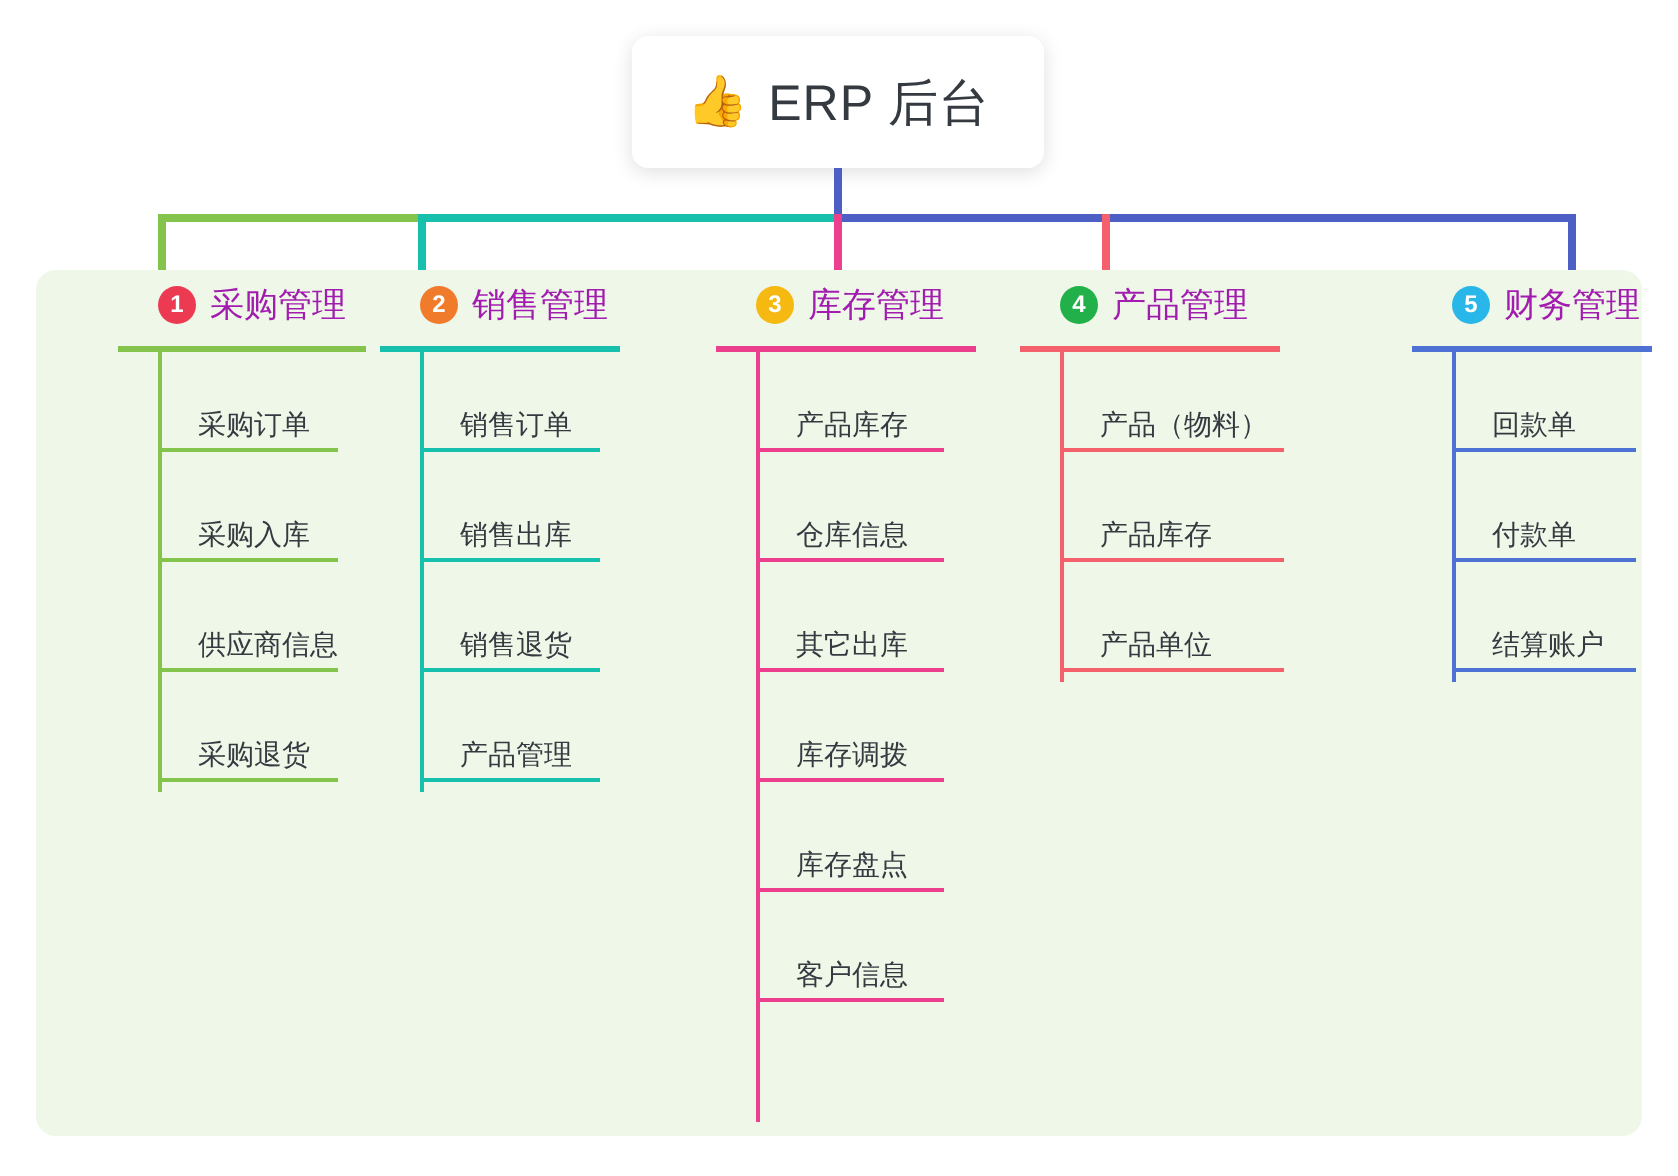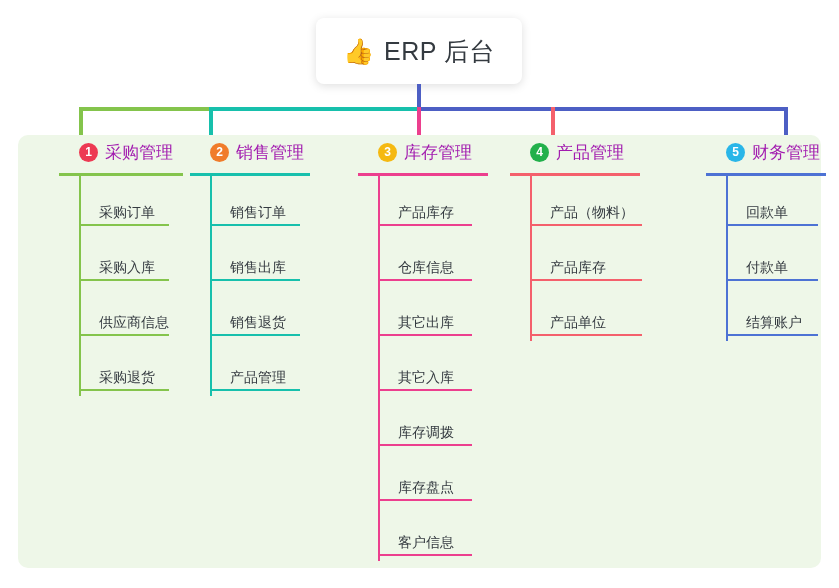--- a/index.html
+++ b/index.html
@@ -244,24 +244,20 @@
           </div>
           <div class="leaf">
             <span class="leaf-label">仓库信息</span>
             <div class="leaf-rule" style="width: 92px; background: rgb(236, 63, 142);"></div>
           </div>
           <div class="leaf">
             <span class="leaf-label">其它出库</span>
             <div class="leaf-rule" style="width: 92px; background: rgb(236, 63, 142);"></div>
           </div>
           <div class="leaf">
-            <span class="leaf-label">其它入库</span>
-            <div class="leaf-rule" style="width: 92px; background: rgb(236, 63, 142);"></div>
-          </div>
-          <div class="leaf">
             <span class="leaf-label">库存调拨</span>
             <div class="leaf-rule" style="width: 92px; background: rgb(236, 63, 142);"></div>
           </div>
           <div class="leaf">
             <span class="leaf-label">库存盘点</span>
             <div class="leaf-rule" style="width: 92px; background: rgb(236, 63, 142);"></div>
           </div>
           <div class="leaf">
             <span class="leaf-label">客户信息</span>
             <div class="leaf-rule" style="width: 92px; background: rgb(236, 63, 142);"></div>

